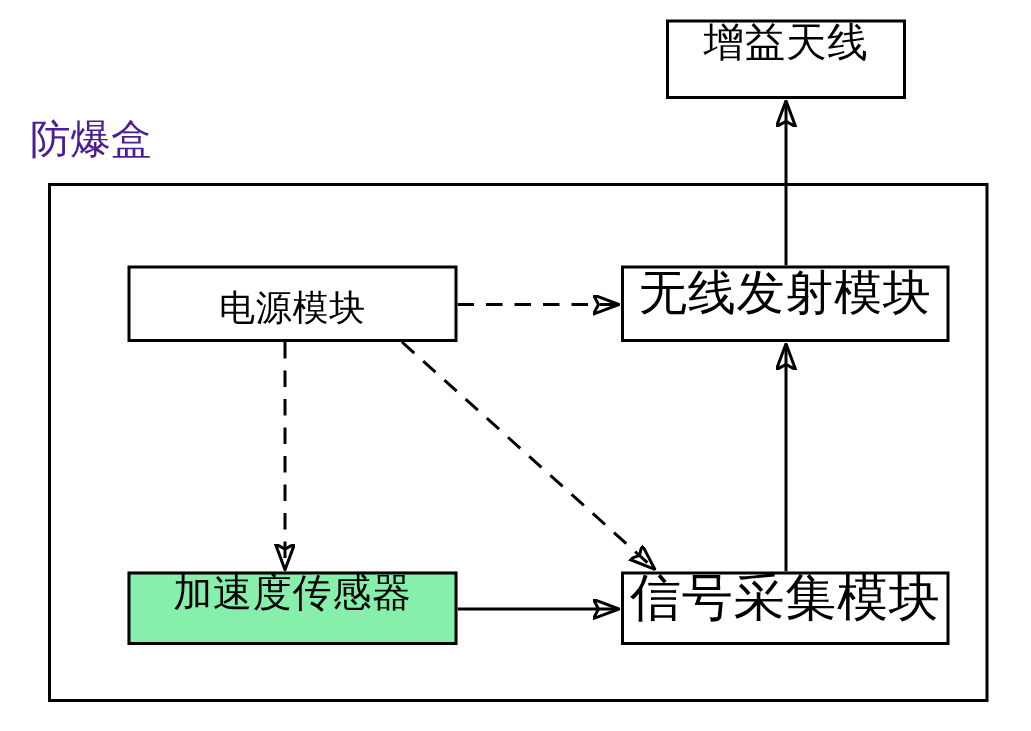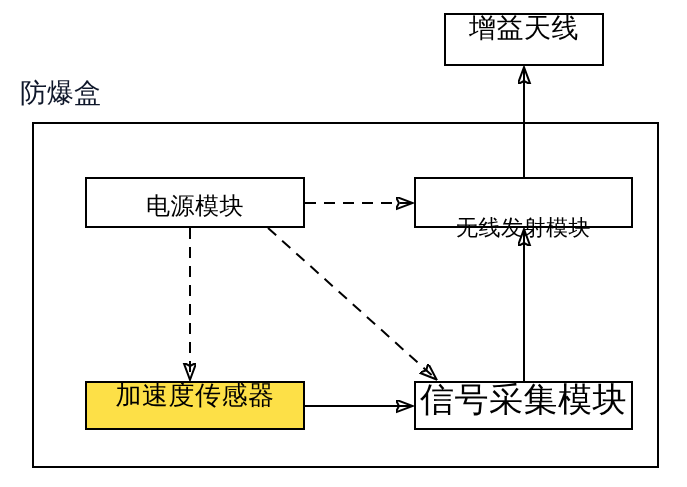--- a/index.html
+++ b/index.html
@@ -17,21 +17,21 @@
   }
   
   .enclosure {
     position: absolute;
     border: 2px solid #000000;
     background: transparent;
     box-sizing: border-box;
   }
   .enclosure-label {
     position: absolute;
-    color: #0f172a;
+    color: #4c1d95;
     white-space: nowrap;
     line-height: 1;
   }
   
   .node {
     position: absolute;
     border: 2px solid #000000;
     background: #ffffff;
     box-sizing: border-box;
     display: flex;
@@ -86,23 +86,23 @@
   </svg>
 
   <div id="node-layer">
       <div class="node" style="left: 444px; top: 13px; width: 160px; height: 53px; border-width: 2px; border-color: rgb(0, 0, 0); background: rgb(255, 255, 255);">
         <span class="node-label" style="font-size: 27px;">增益天线</span>
       </div>
       <div class="node" style="left: 85px; top: 177px; width: 220px; height: 51px; border-width: 2px; border-color: rgb(0, 0, 0); background: rgb(255, 255, 255);">
         <span class="node-label" style="font-size: 24px; margin-top: 15px;">电源模块</span>
       </div>
       <div class="node" style="left: 414px; top: 177px; width: 219px; height: 51px; border-width: 2px; border-color: rgb(0, 0, 0); background: rgb(255, 255, 255);">
-        <span class="node-label" style="font-size: 22px; margin-top: 38px;">无线发射模块</span>
+        <span class="node-label" style="font-size: 32px;">无线发射模块</span>
       </div>
-      <div class="node" style="left: 85px; top: 381px; width: 220px; height: 49px; border-width: 2px; border-color: rgb(0, 0, 0); background: #fde047;">
+      <div class="node" style="left: 85px; top: 381px; width: 220px; height: 49px; border-width: 2px; border-color: rgb(0, 0, 0); background: #86efac;">
         <span class="node-label" style="font-size: 26px;">加速度传感器</span>
       </div>
       <div class="node" style="left: 414px; top: 381px; width: 219px; height: 49px; border-width: 2px; border-color: rgb(0, 0, 0); background: rgb(255, 255, 255);">
         <span class="node-label" style="font-size: 34px;">信号采集模块</span>
       </div>
     </div>
 
 </div>
 
 </body></html>

